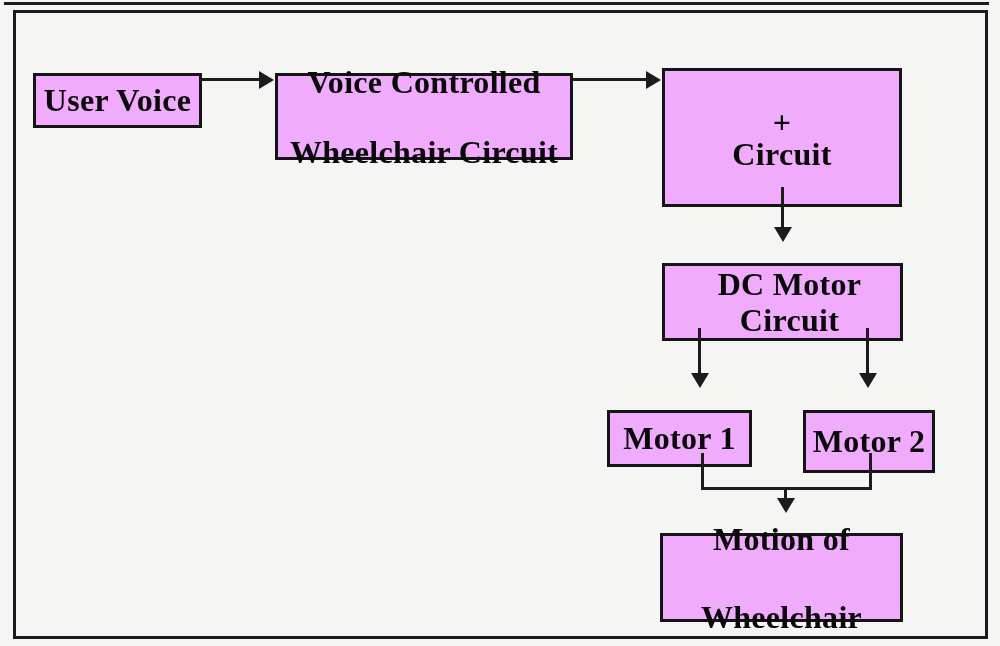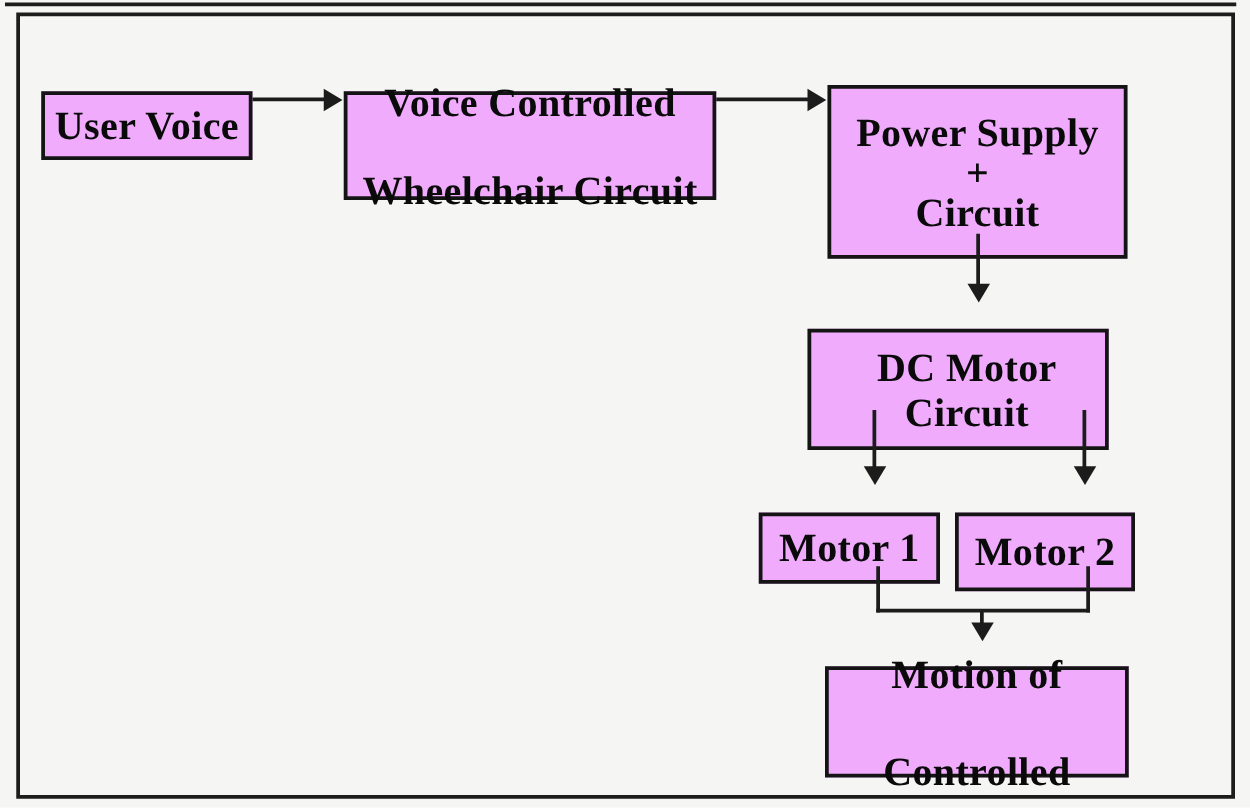--- a/index.html
+++ b/index.html
@@ -41,23 +41,23 @@
     color: #0a0a0a;
     font-size: 32px;
     letter-spacing: 0.3px;
     margin-top: 20px;
   }
   .node .line { display: block; }
 
   #node-user-voice        { left: 33px;  top: 53px;  width: 169px; height: 55px; }
   #node-vcws              { left: 275px; top: 53px;  width: 298px; height: 87px;  line-height: 38px; gap: 32px; }
   #node-power-supply      { left: 662px; top: 48px;  width: 240px; height: 139px; line-height: 32px; }
-  #node-dc-motor          { left: 646px; top: 243px; width: 241px; height: 97px;  line-height: 36px; padding-left: 14px; }
+  #node-dc-motor          { left: 662px; top: 243px; width: 241px; height: 78px;  line-height: 36px; padding-left: 14px; }
   #node-motor-1           { left: 607px; top: 390px; width: 145px; height: 57px; }
-  #node-motor-2           { left: 764px; top: 390px; width: 144px; height: 63px; }
+  #node-motor-2           { left: 803px; top: 390px; width: 132px; height: 63px; }
   #node-motion            { left: 660px; top: 513px; width: 243px; height: 89px;  line-height: 38px; gap: 40px; }
 
   .shaft { position: absolute; background: #1c1c1c; }
   .head-right {
     position: absolute; width: 0; height: 0;
     border-left: 15px solid #1c1c1c;
     border-top: 9px solid transparent;
     border-bottom: 9px solid transparent;
   }
   .head-down {
@@ -78,41 +78,40 @@
   <div class="node" id="node-user-voice">
     <span class="line">User Voice</span>
   </div>
 
   <div class="node" id="node-vcws">
     <span class="line">Voice Controlled</span>
     <span class="line">Wheelchair Circuit</span>
   </div>
 
   <div class="node" id="node-power-supply">
-    <span class="line">Power Supply</span>
     <span class="line">+</span>
     <span class="line">Circuit</span>
   </div>
 
   <div class="node" id="node-dc-motor">
     <span class="line">DC Motor</span>
     <span class="line">Circuit</span>
   </div>
 
   <div class="node" id="node-motor-1">
     <span class="line">Motor 1</span>
   </div>
 
   <div class="node" id="node-motor-2">
     <span class="line">Motor 2</span>
   </div>
 
   <div class="node" id="node-motion">
     <span class="line">Motion of</span>
-    <span class="line">Controlled</span>
+    <span class="line">Wheelchair</span>
   </div>
 
   <div>
     <div class="shaft" style="left:202px; top:78px; width:60px; height:3px;"></div>
     <div class="head-right" style="left:259px; top:70.5px;"></div>
   </div>
 
   <div>
     <div class="shaft" style="left:573px; top:78px; width:75px; height:3px;"></div>
     <div class="head-right" style="left:646px; top:70.5px;"></div>

